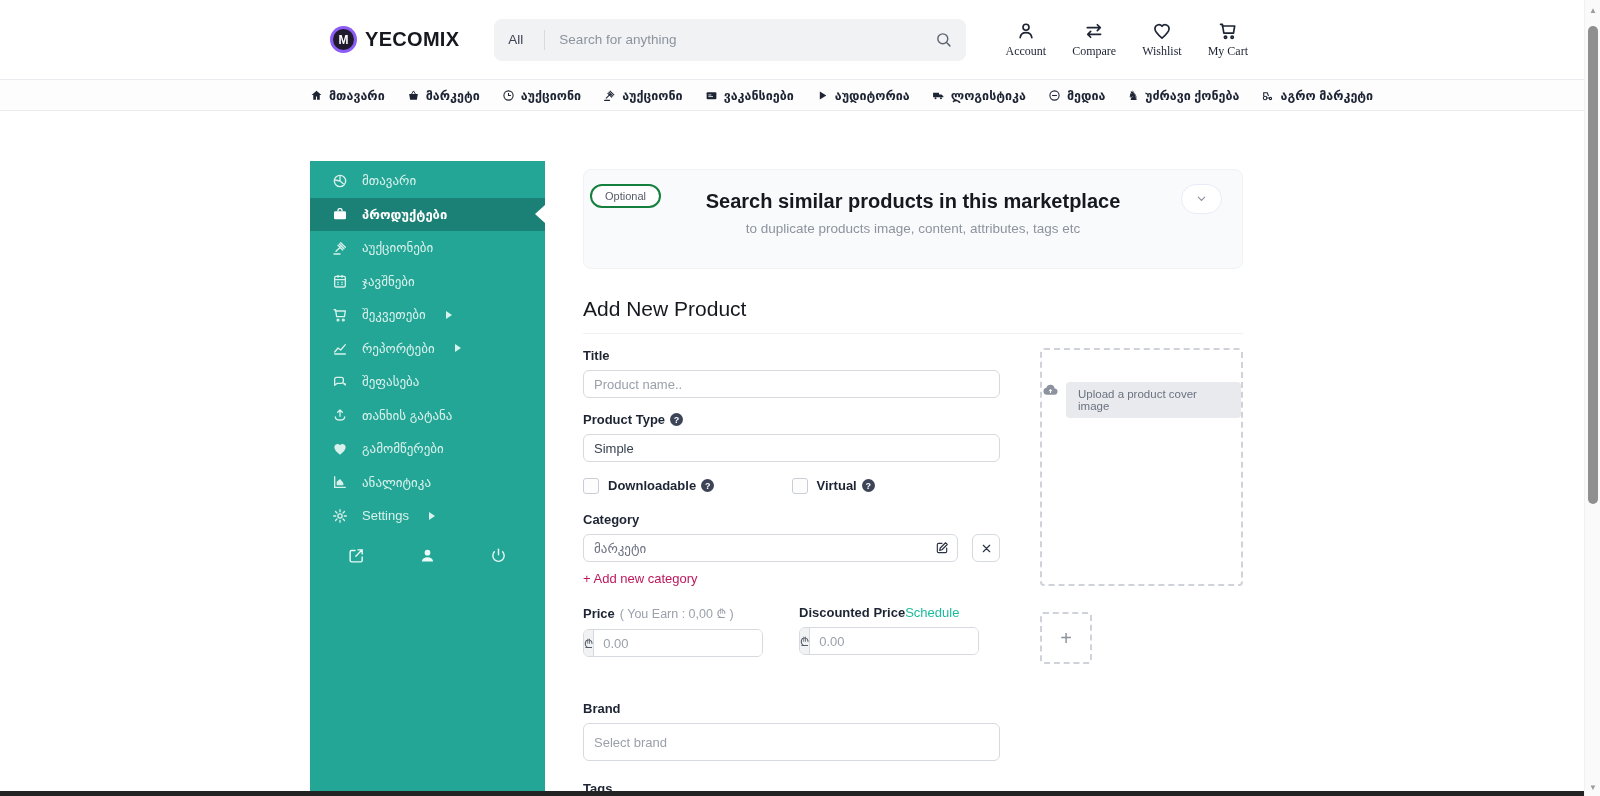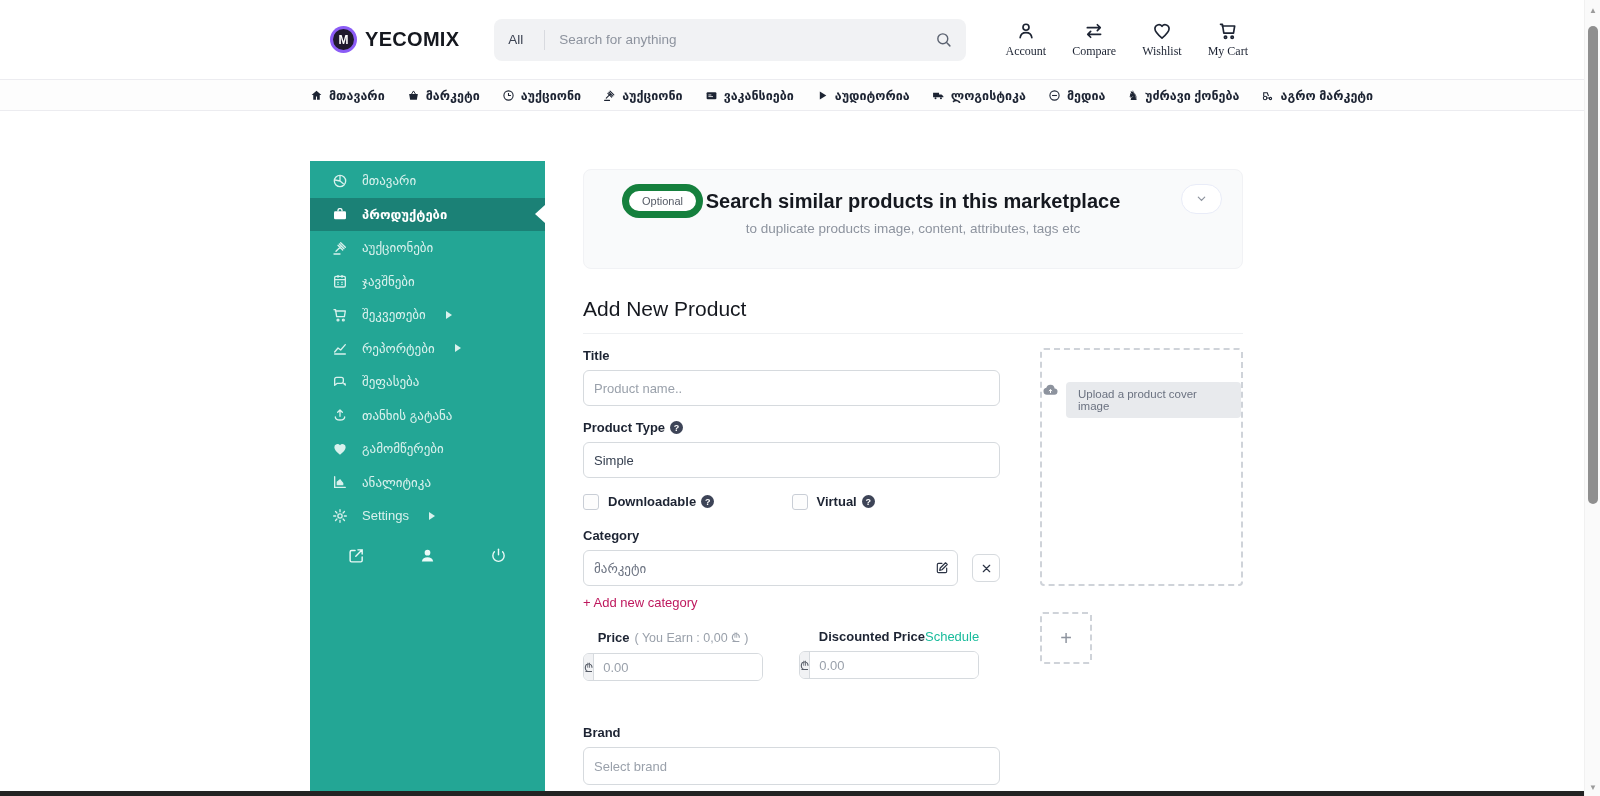--- a/index.html
+++ b/index.html
@@ -51,40 +51,40 @@
     border-top:9px solid transparent; border-bottom:9px solid transparent; border-right:10px solid #fff; }
   .sb-caret { width:0; height:0; border-top:4px solid transparent; border-bottom:4px solid transparent;
     border-left:6px solid #d9f1ed; margin-left:6px; }
   .sb-footer { display:flex; justify-content:space-between; padding:14px 38px 0 38px; }
   .sb-footer svg { width:17px; height:17px; cursor:pointer; }
 
   
   .main { flex:1; margin-left:38px; padding-top:8px; max-width:660px; }
   .opt-card { position:relative; background:#f9fafb; border:1px solid #f1f2f5; border-radius:8px;
     height:100px; padding-top:20px; text-align:center; }
-  .opt-badge { position:absolute; left:38px; top:14px; background:#fff; border:7px solid #15803d;
+  .opt-badge { position:absolute; left:6px; top:14px; background:#fff; border:2px solid #15803d;
     border-radius:999px; padding:4px 13px; font-size:11px; color:#555b66; }
   .opt-dd { position:absolute; right:20px; top:14px; background:#fff; border:1px solid #e9ecf8;
     border-radius:999px; padding:5px 14px; cursor:pointer; color:#8d939e; }
   .opt-dd svg { width:11px; height:11px; }
   .opt-title { font-size:20px; font-weight:800; color:#15181f; }
   .opt-sub { font-size:13.5px; color:#8d939e; margin-top:8px; }
 
   .page-title { font-size:21px; font-weight:400; color:#15181f; margin-top:28px; }
   .title-rule { border:none; border-top:1px solid #eef0f2; margin-top:12px; }
 
   .form-row { display:flex; margin-top:14px; }
   .form-left { width:417px; flex-shrink:0; }
   .form-right { width:210px; margin-left:40px; }
 
   .f-label { font-size:13px; font-weight:700; color:#1d2433; margin-bottom:7px; display:flex;
     align-items:center; gap:5px; }
   .f-hint { font-weight:400; color:#9aa1ab; font-size:12.5px; }
   .f-group { margin-bottom:14px; }
-  .t-input { width:100%; height:36px; border:1px solid #d6dade; border-radius:6px; padding:0 10px;
+  .t-input { width:100%; height:28px; border:1px solid #d6dade; border-radius:6px; padding:0 10px;
     font-size:13px; font-family:inherit; color:#374151; outline:none; background:#fff; }
   .t-input::placeholder { color:#9aa1ab; }
   .qmark { display:inline-flex; width:13px; height:13px; border-radius:50%; background:#3d4457;
     color:#fff; font-size:9px; align-items:center; justify-content:center; flex-shrink:0; }
   .qmark::after { content:"?"; }
 
   .check-row { display:flex; margin:16px 0 18px 0; }
   .check-item { display:flex; align-items:flex-start; gap:9px; width:217px; cursor:pointer; }
   .check-box { width:16px; height:16px; border:1px solid #c9ced6; border-radius:3px; background:#fdfdfd;
     appearance:none; cursor:pointer; }
@@ -96,21 +96,21 @@
   .cat-edit { position:absolute; right:9px; top:50%; transform:translateY(-50%); cursor:pointer; color:#2b3344; }
   .cat-edit svg { width:14px; height:14px; display:block; }
   .cat-x { width:28px; height:28px; border:1px solid #d6dade; border-radius:6px; background:#fff;
     display:flex; align-items:center; justify-content:center; cursor:pointer; color:#2b3344; }
   .cat-x svg { width:11px; height:11px; }
   .add-cat { display:inline-block; margin-top:9px; font-size:13px; color:#be185d; cursor:pointer; text-decoration:none; }
 
   .price-row { display:flex; gap:36px; margin-top:18px; }
   .price-col { width:180px; }
   .price-col-wide { width:200px; }
-  .price-head { display:flex; justify-content:center; align-items:center; margin-bottom:7px; }
+  .price-head { display:flex; justify-content:flex-start; align-items:center; margin-bottom:7px; }
   .schedule { font-size:13px; color:#1abc9c; cursor:pointer; text-decoration:none; }
   .amount { display:flex; height:28px; border:1px solid #d6dade; border-radius:6px; overflow:hidden; background:#fff; }
   .amount-cur { width:27px; background:#f1f2f4; border-right:1px solid #d6dade; display:flex;
     align-items:center; justify-content:center; font-size:12px; color:#555b66; }
   .amount input { flex:1; border:none; outline:none; padding:0 9px; font-size:13px; font-family:inherit; color:#374151; }
   .amount input::placeholder { color:#9aa1ab; }
 
   .tall-input { height:38px; }
   .brand-group { margin-top:44px; }
   .tags-group { margin-top:20px; }

